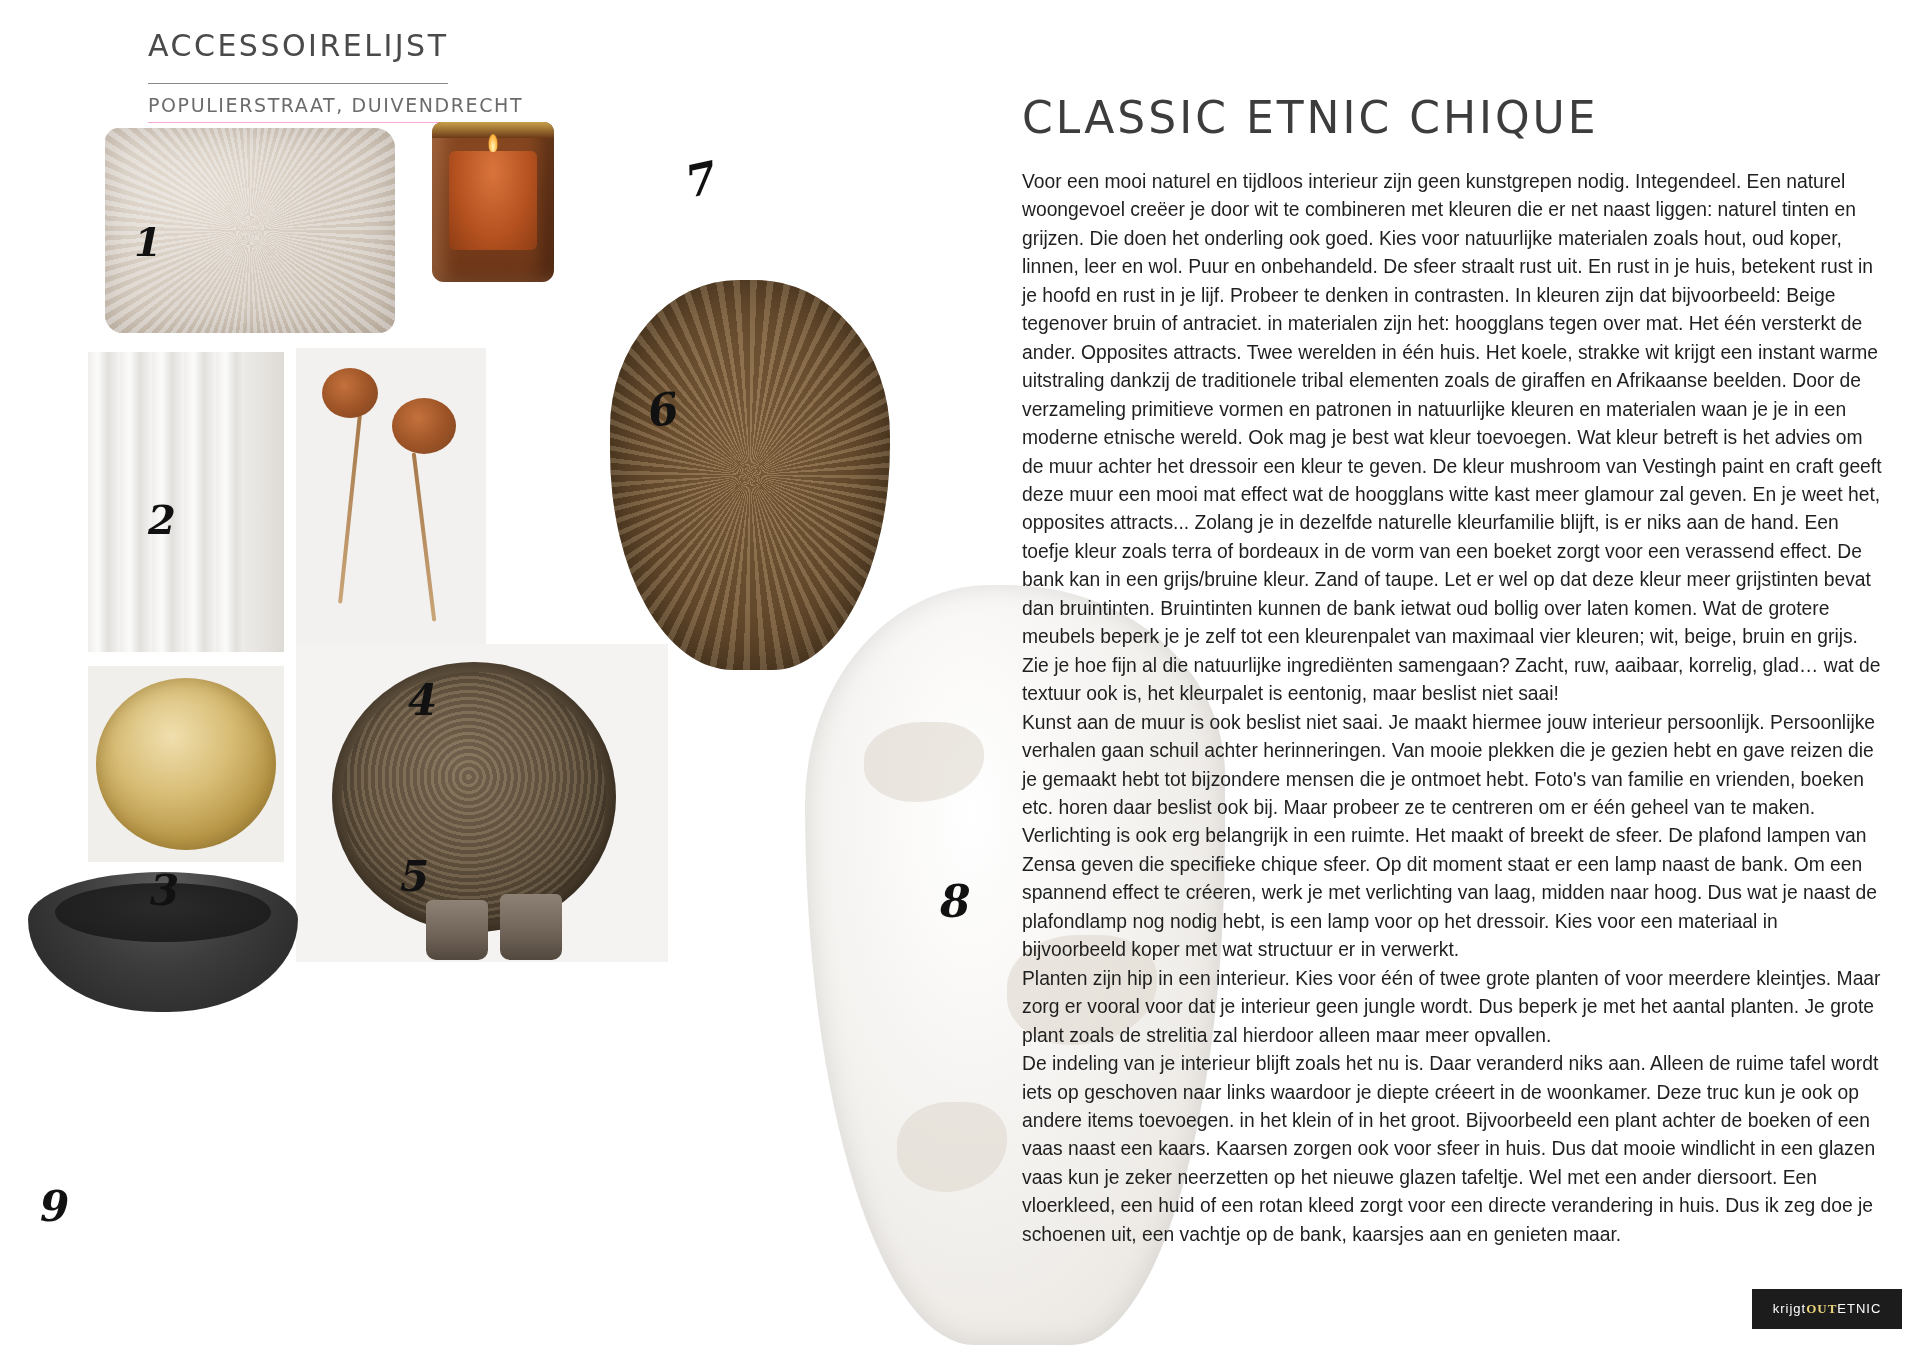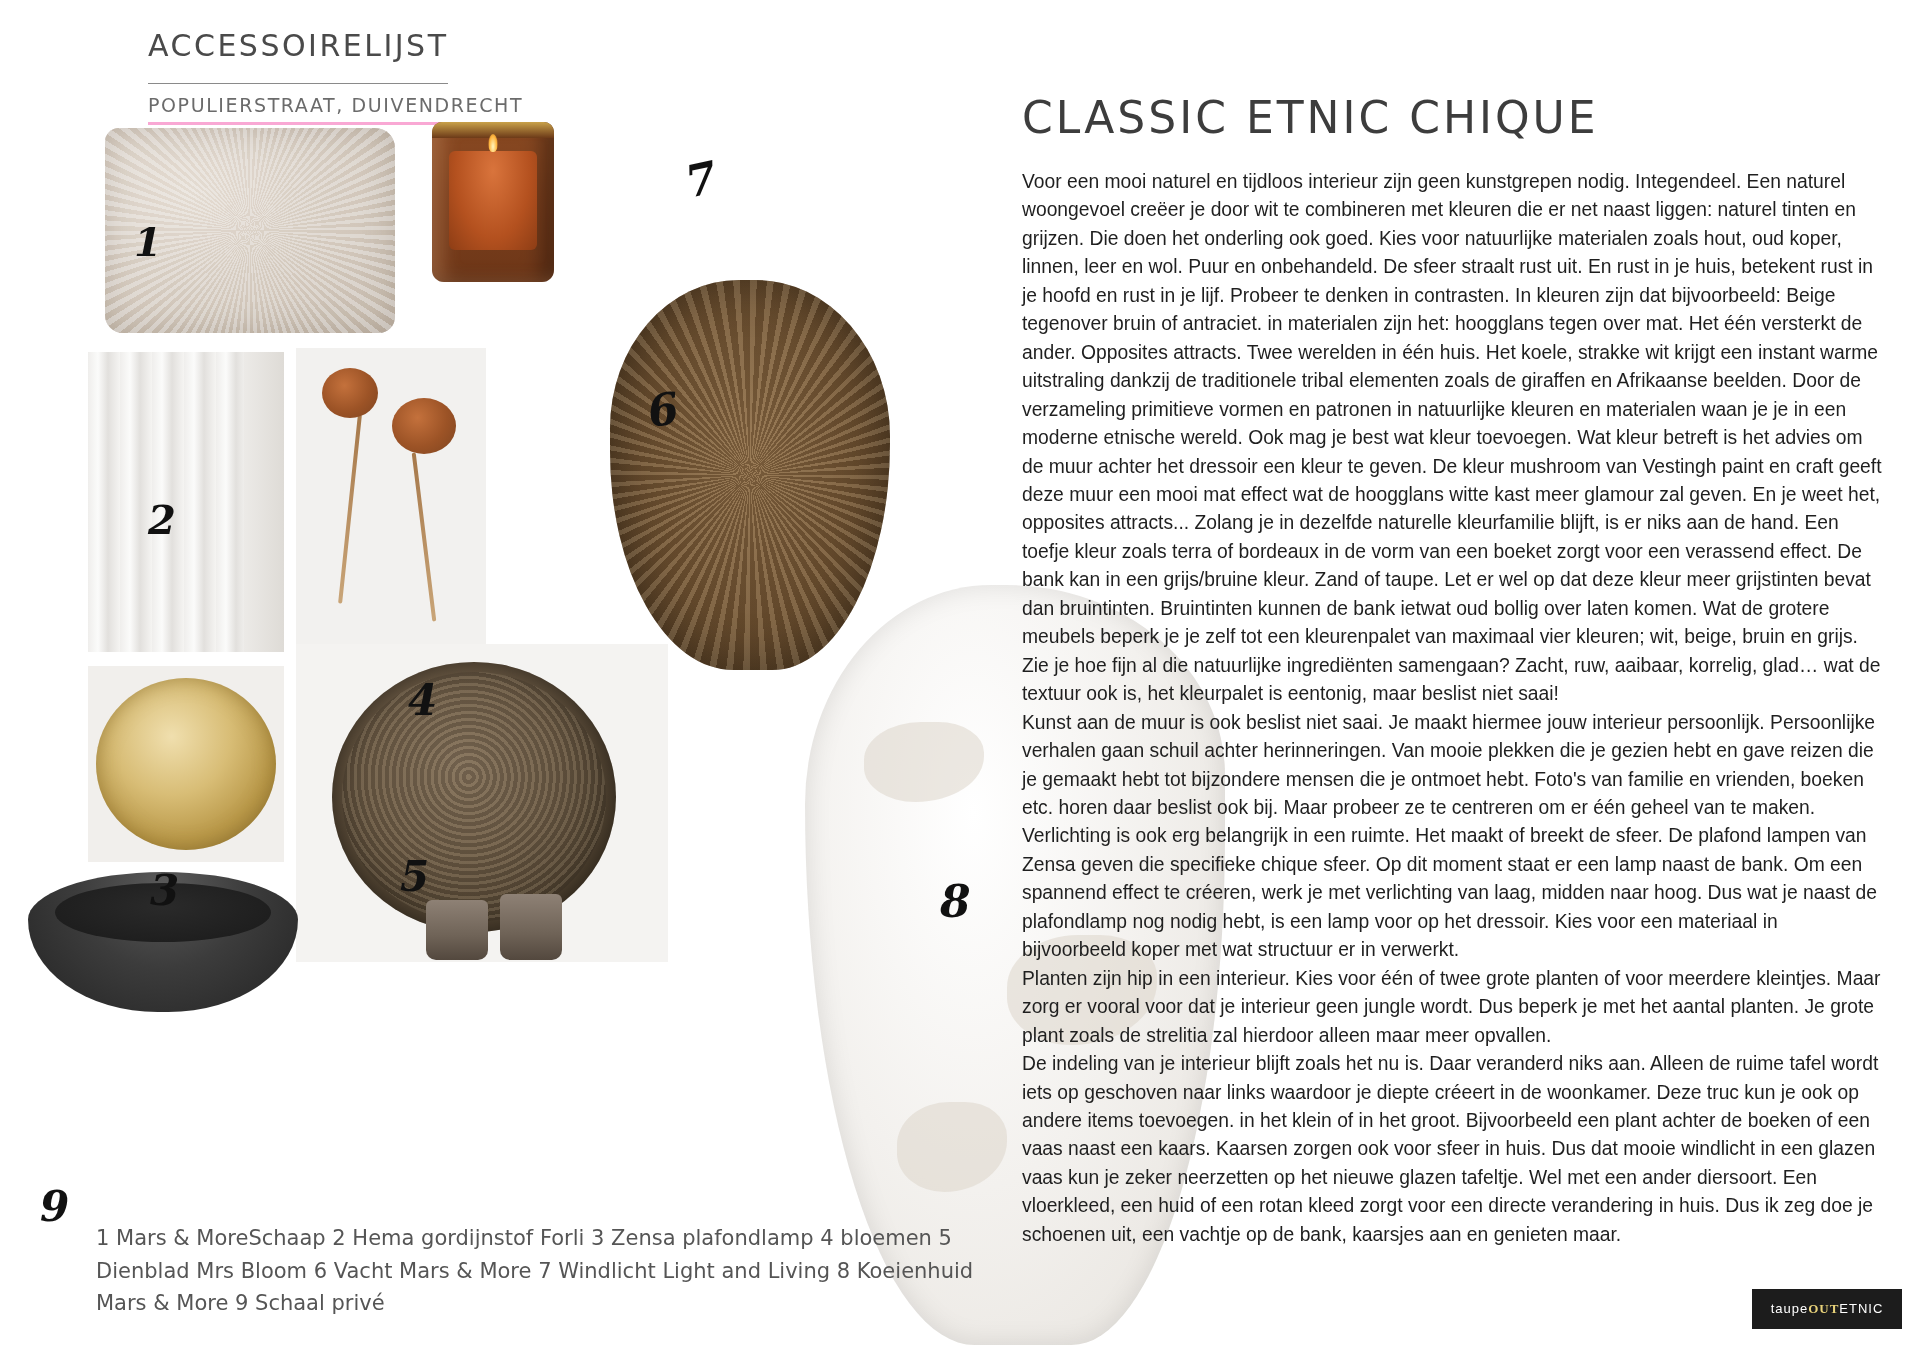--- a/index.html
+++ b/index.html
@@ -40,21 +40,21 @@
     border-bottom: 1px solid #8a8a8a;
     padding-bottom: 20px;
     display: inline-block;
   }
   .acc-sub {
     margin-top: 10px;
     font-size: 19px;
     letter-spacing: 1.6px;
     color: #6b6b6b;
     font-family: "DejaVu Sans", sans-serif;
-    border-bottom: 3px solid #f9a8d4;
+    border-bottom: 1px solid #f9a8d4;
     display: inline-block;
     padding-bottom: 6px;
   }
 
   
   .num {
     position: absolute;
     font-family: "DejaVu Serif", serif;
     font-style: italic;
     font-weight: 700;
@@ -325,21 +325,20 @@
       <div class="votive v2"></div>
     </div>
     <div class="num" style="left:400px; top:856px; font-size:42px;">5</div>
 
     <div class="tile bowl">
       <div class="body"></div>
       <div class="inner"></div>
     </div>
     <div class="num" style="left:40px; top:1186px; font-size:42px;">9</div>
 
-    <div class="caption">1 Mars &amp; MoreSchaap 2 Hema gordijnstof Forli 3 Zensa plafondlamp 4 bloemen 5 Dienblad Mrs Bloom 6 Vacht Mars &amp; More 7 Windlicht Light and Living 8 Koeienhuid Mars &amp; More 9 Schaal privé</div>
   </div>
 
   <div class="cowhide">
     <div class="patch p1"></div>
     <div class="patch p2"></div>
     <div class="patch p3"></div>
   </div>
   <div class="num" style="left:940px; top:880px; font-size:44px; z-index:30;">8</div>
 
   <div class="right-col">
@@ -348,18 +347,18 @@
     <div class="body-text">
       <p>Voor een mooi naturel en tijdloos interieur zijn geen kunstgrepen nodig. Integendeel. Een naturel woongevoel creëer je door wit te combineren met kleuren die er net naast liggen: naturel tinten en grijzen. Die doen het onderling ook goed. Kies voor natuurlijke materialen zoals hout, oud koper, linnen, leer en wol. Puur en onbehandeld. De sfeer straalt rust uit. En rust in je huis, betekent rust in je hoofd en rust in je lijf. Probeer te denken in contrasten. In kleuren zijn dat bijvoorbeeld: Beige tegenover bruin of antraciet. in materialen zijn het: hoogglans tegen over mat. Het één versterkt de ander. Opposites attracts. Twee werelden in één huis. Het koele, strakke wit krijgt een instant warme uitstraling dankzij de traditionele tribal elementen zoals de giraffen en Afrikaanse beelden. Door de verzameling primitieve vormen en patronen in natuurlijke kleuren en materialen waan je je in een moderne etnische wereld. Ook mag je best wat kleur toevoegen. Wat kleur betreft is het advies om de muur achter het dressoir een kleur te geven. De kleur mushroom van Vestingh paint en craft geeft deze muur een mooi mat effect wat de hoogglans witte kast meer glamour zal geven. En je weet het, opposites attracts... Zolang je in dezelfde naturelle kleurfamilie blijft, is er niks aan de hand. Een toefje kleur zoals terra of bordeaux in de vorm van een boeket zorgt voor een verassend effect. De bank kan in een grijs/bruine kleur. Zand of taupe. Let er wel op dat deze kleur meer grijstinten bevat dan bruintinten. Bruintinten kunnen de bank ietwat oud bollig over laten komen. Wat de grotere meubels beperk je je zelf tot een kleurenpalet van maximaal vier kleuren; wit, beige, bruin en grijs. Zie je hoe fijn al die natuurlijke ingrediënten samengaan? Zacht, ruw, aaibaar, korrelig, glad… wat de textuur ook is, het kleurpalet is eentonig, maar beslist niet saai!</p>
       <p>Kunst aan de muur is ook beslist niet saai. Je maakt hiermee jouw interieur persoonlijk. Persoonlijke verhalen gaan schuil achter herinneringen. Van mooie plekken die je gezien hebt en gave reizen die je gemaakt hebt tot bijzondere mensen die je ontmoet hebt. Foto's van familie en vrienden, boeken etc. horen daar beslist ook bij. Maar probeer ze te centreren om er één geheel van te maken.</p>
       <p>Verlichting is ook erg belangrijk in een ruimte. Het maakt of breekt de sfeer. De plafond lampen van Zensa geven die specifieke chique sfeer. Op dit moment staat er een lamp naast de bank. Om een spannend effect te créeren, werk je met verlichting van laag, midden naar hoog. Dus wat je naast de plafondlamp nog nodig hebt, is een lamp voor op het dressoir. Kies voor een materiaal in bijvoorbeeld koper met wat structuur er in verwerkt.</p>
       <p>Planten zijn hip in een interieur. Kies voor één of twee grote planten of voor meerdere kleintjes. Maar zorg er vooral voor dat je interieur geen jungle wordt. Dus beperk je met het aantal planten. Je grote plant zoals de strelitia zal hierdoor alleen maar meer opvallen.</p>
       <p>De indeling van je interieur blijft zoals het nu is. Daar veranderd niks aan. Alleen de ruime tafel wordt iets op geschoven naar links waardoor je diepte créeert in de woonkamer. Deze truc kun je ook op andere items toevoegen. in het klein of in het groot. Bijvoorbeeld een plant achter de boeken of een vaas naast een kaars. Kaarsen zorgen ook voor sfeer in huis. Dus dat mooie windlicht in een glazen vaas kun je zeker neerzetten op het nieuwe glazen tafeltje. Wel met een ander diersoort. Een vloerkleed, een huid of een rotan kleed zorgt voor een directe verandering in huis. Dus ik zeg doe je schoenen uit, een vachtje op de bank, kaarsjes aan en genieten maar.</p>
     </div>
 
     <div class="logo">
       <span class="lt">
-        <span>taupe</span><b>OUT</b><span>ETNIC</span>
+        <span>krijgt</span><b>OUT</b><span>ETNIC</span>
       </span>
     </div>
   </div>
 
 </div>
 
 </body></html>

